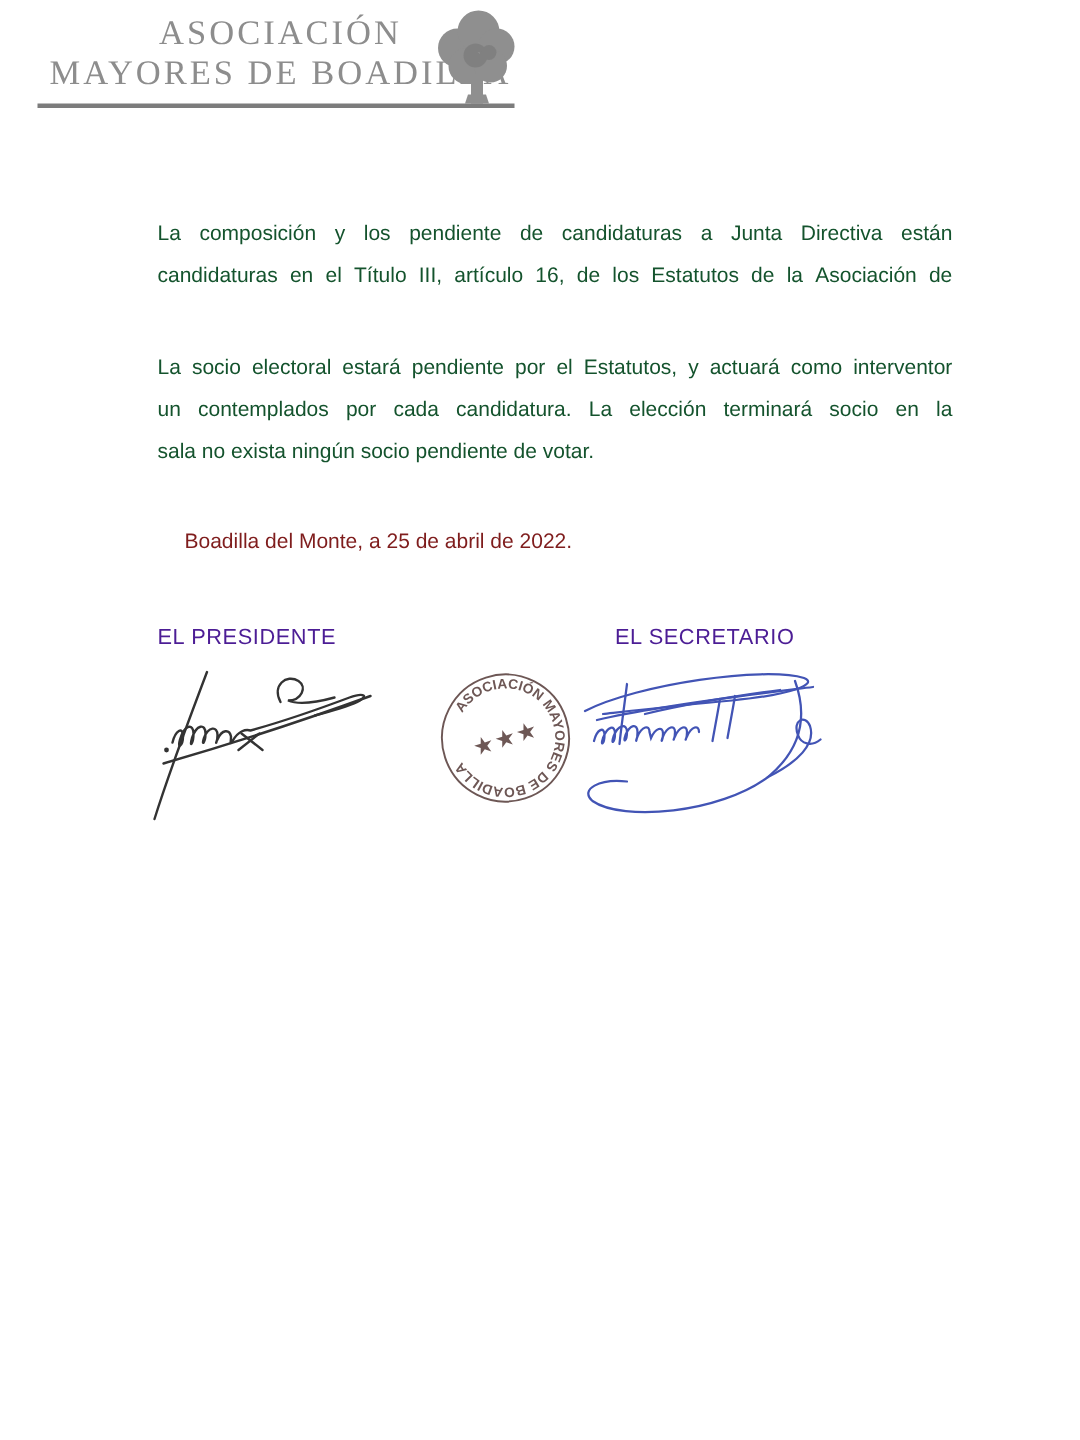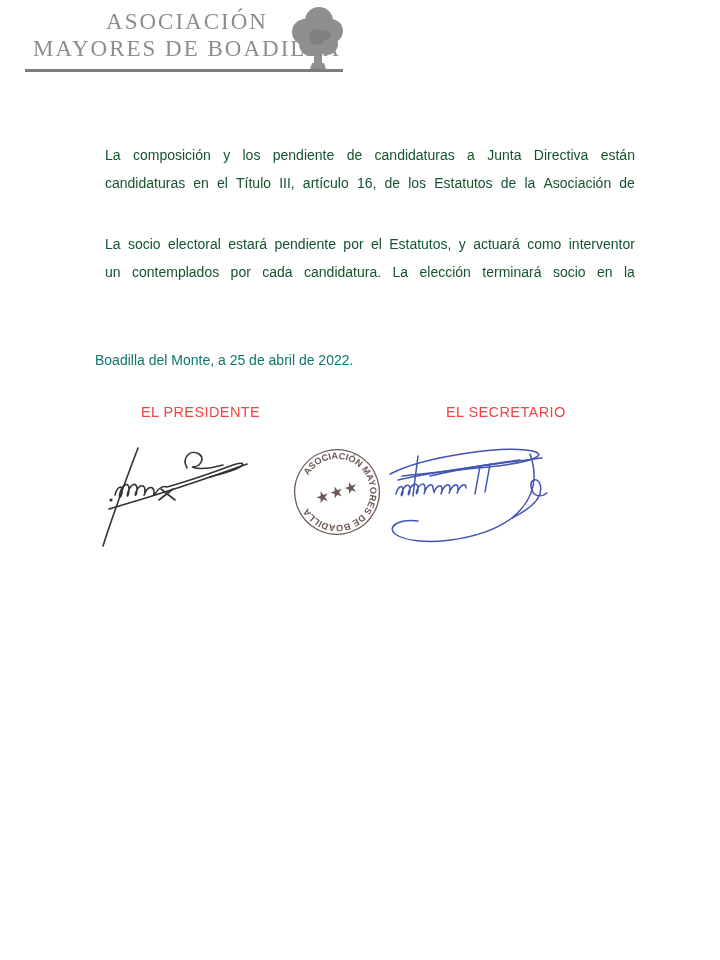--- a/index.html
+++ b/index.html
@@ -21,24 +21,24 @@
     position:absolute; left:25px; top:69px; width:318px; height:3px;
     background:#7c7c7c;
   }
   .tree-logo { position:absolute; left:284px; top:5px; }
   
   .bodyblock { position:absolute; left:105px; width:530px; color:#14532d; font-size:14px; }
   .para .line { height:28px; line-height:28px; white-space:nowrap; }
   .para .line.fill { display:flex; justify-content:space-between; }
   #para-1 { top:141px; }
   #para-2 { top:230px; }
-  .dateline { position:absolute; left:95px; top:346px; color:#0f766e; font-size:14px; line-height:28px; white-space:nowrap; }
+  .dateline { position:absolute; left:123px; top:346px; color:#7f1d1d; font-size:14px; line-height:28px; white-space:nowrap; }
   .sig-label {
-    position:absolute; top:404px; color:#ef4444; font-size:14.5px;
-    letter-spacing:0.4px; white-space:nowrap;margin-left:36px;
+    position:absolute; top:417px; color:#4c1d95; font-size:14.5px;
+    letter-spacing:0.4px; white-space:nowrap;
   }
   #label-president { left:105px; }
   #label-secretary { left:410px; }
   
   .sig-president { position:absolute; left:95px; top:437px; color:#333333; }
   .sig-secretary { position:absolute; left:360px; top:436px; color:#4254b5; }
   .stamp { position:absolute; left:291px; top:446px; color:#5a403e; opacity:0.88; }
   .stamp text { font-family:"Liberation Sans","DejaVu Sans",sans-serif; }
 </style>
 </head>
@@ -121,20 +121,21 @@
         <span>por</span>
         <span>cada</span>
         <span>candidatura.</span>
         <span>La</span>
         <span>elección</span>
         <span>terminará</span>
         <span>socio</span>
         <span>en</span>
         <span>la</span>
       </div>
+      <div class="line">sala no exista ningún socio pendiente de votar.</div>
     </div>
 
   <div class="dateline">Boadilla del Monte, a 25 de abril de 2022.</div>
 
   <div class="sig-label" id="label-president">EL PRESIDENTE</div>
   <div class="sig-label" id="label-secretary">EL SECRETARIO</div>
 
   <svg class="sig-president" width="170" height="118" viewBox="0 0 170 118">
     <g stroke="currentColor" fill="none" stroke-width="1.6" stroke-linecap="round">
       <path d="M8,109 C18,77 32,40 43,11"></path>

